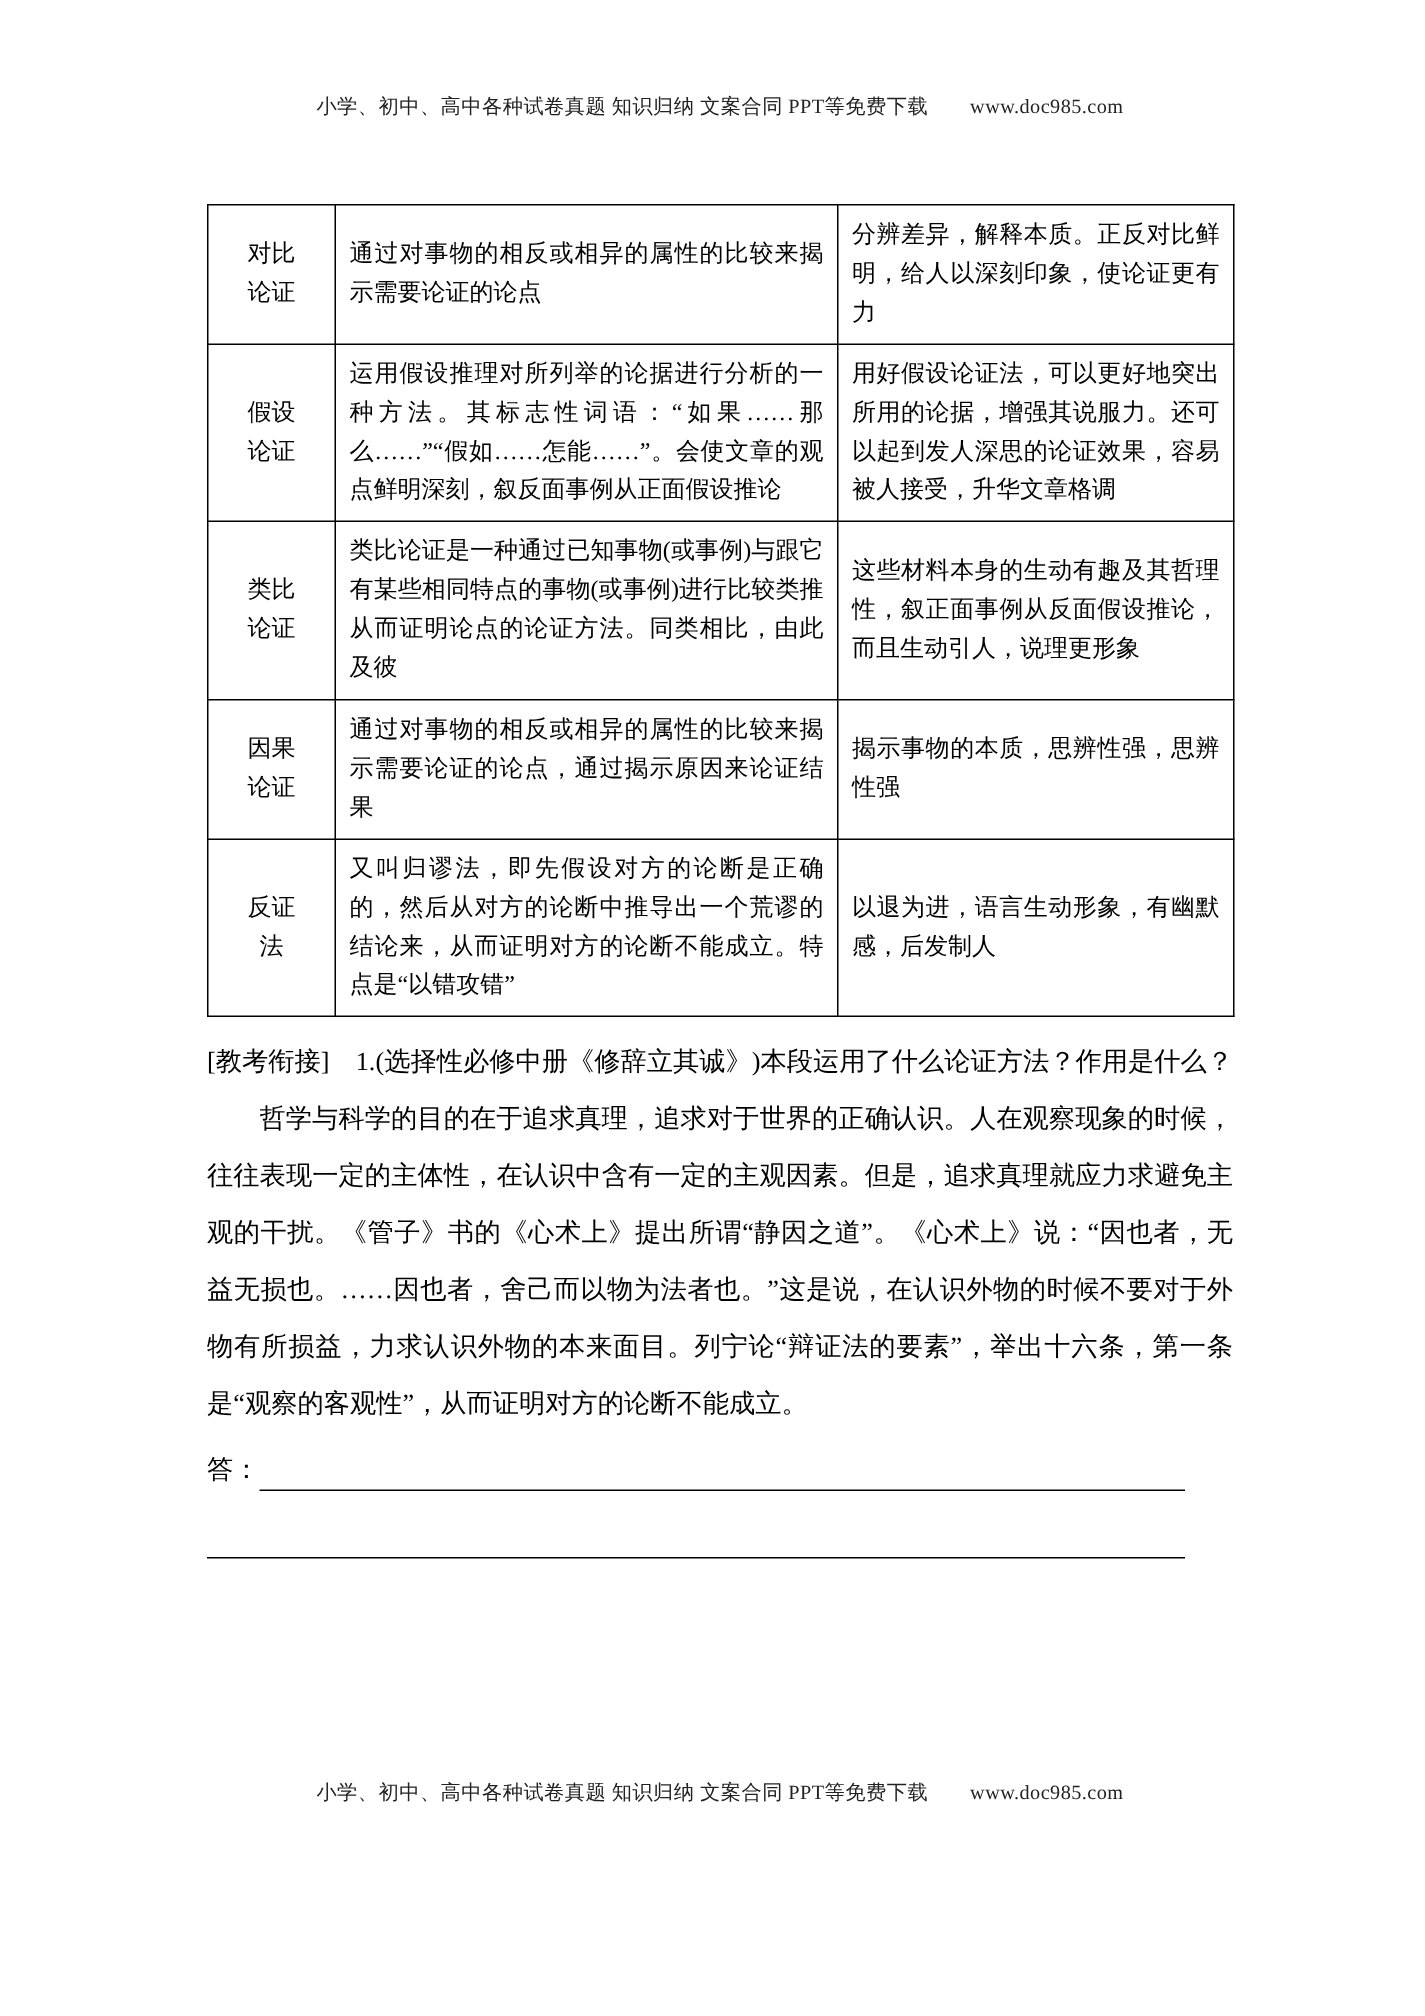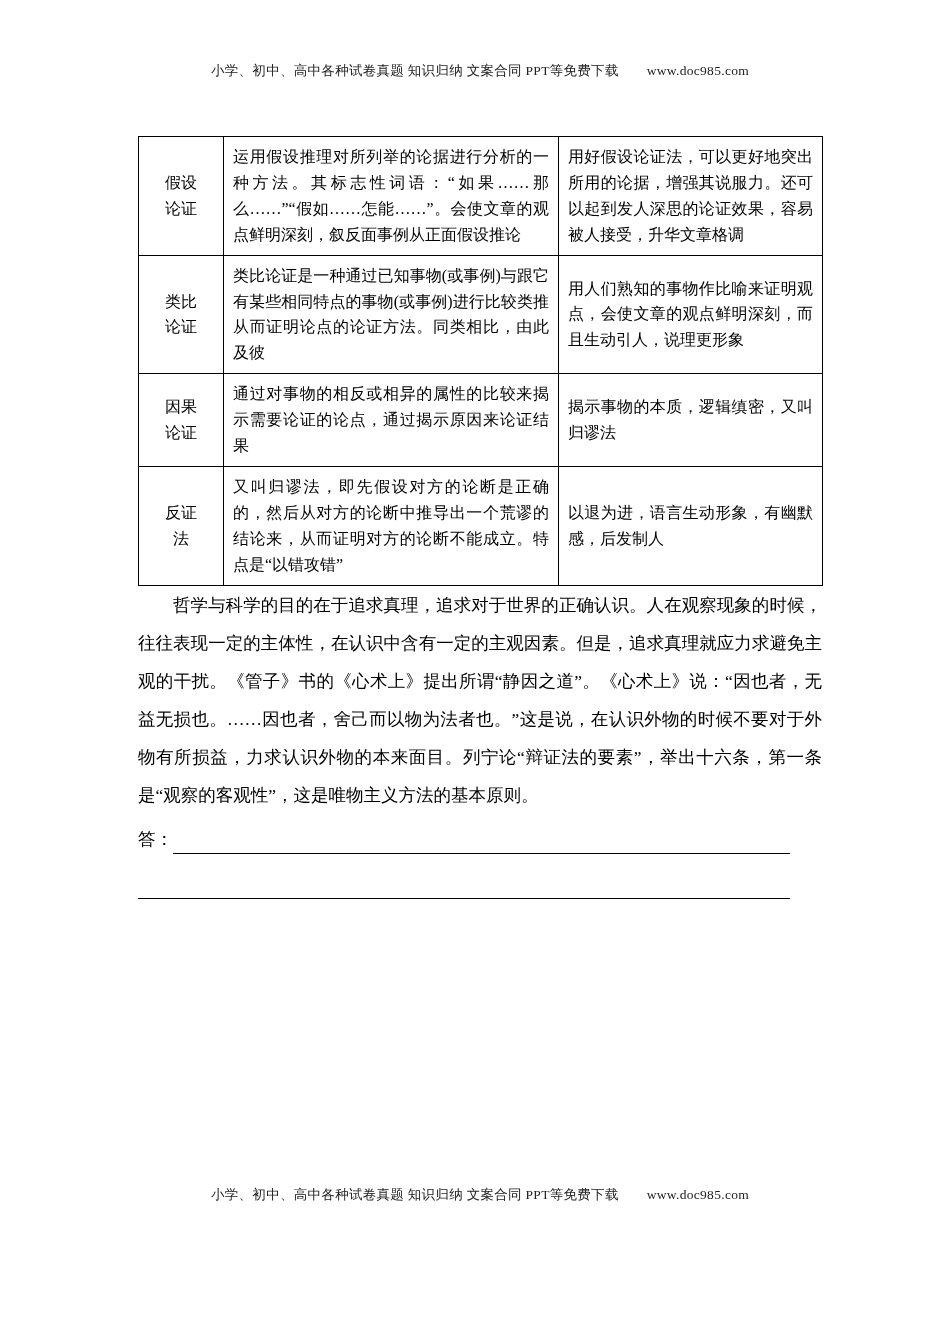--- a/index.html
+++ b/index.html
@@ -91,48 +91,55 @@
 
 <div class="page">
 
   <div class="header">
     <span>小学、初中、高中各种试卷真题  知识归纳  文案合同  PPT等免费下载</span><span class="url">www.doc985.com</span>
   </div>
 
   <table class="arg-table">
     <tbody>
       <tr>
+        <td class="c-name">对比
+论证</td>
+        <td class="c-desc">通过对事物的相反或相异的属性的比较来揭示需要论证的论点</td>
+        <td class="c-eff">分辨差异，解释本质。正反对比鲜明，给人以深刻印象，使论证更有力</td>
+      </tr>
+      <tr>
         <td class="c-name">假设
 论证</td>
         <td class="c-desc">运用假设推理对所列举的论据进行分析的一种方法。其标志性词语：“如果……那么……”“假如……怎能……”。会使文章的观点鲜明深刻，叙反面事例从正面假设推论</td>
         <td class="c-eff">用好假设论证法，可以更好地突出所用的论据，增强其说服力。还可以起到发人深思的论证效果，容易被人接受，升华文章格调</td>
       </tr>
       <tr>
         <td class="c-name">类比
 论证</td>
         <td class="c-desc">类比论证是一种通过已知事物(或事例)与跟它有某些相同特点的事物(或事例)进行比较类推从而证明论点的论证方法。同类相比，由此及彼</td>
-        <td class="c-eff">用人们熟知的事物作比喻来证明观点，会使文章的观点鲜明深刻，而且生动引人，说理更形象</td>
+        <td class="c-eff">这些材料本身的生动有趣及其哲理性，叙正面事例从反面假设推论，而且生动引人，说理更形象</td>
       </tr>
       <tr>
         <td class="c-name">因果
 论证</td>
         <td class="c-desc">通过对事物的相反或相异的属性的比较来揭示需要论证的论点，通过揭示原因来论证结果</td>
-        <td class="c-eff">揭示事物的本质，逻辑缜密，又叫归谬法</td>
+        <td class="c-eff">揭示事物的本质，思辨性强，思辨性强</td>
       </tr>
       <tr>
         <td class="c-name">反证
 法</td>
         <td class="c-desc">又叫归谬法，即先假设对方的论断是正确的，然后从对方的论断中推导出一个荒谬的结论来，从而证明对方的论断不能成立。特点是“以错攻错”</td>
         <td class="c-eff">以退为进，语言生动形象，有幽默感，后发制人</td>
       </tr>
     </tbody>
   </table>
 
+  <p class="question">[教考衔接]　1.(选择性必修中册《修辞立其诚》)本段运用了什么论证方法？作用是什么？</p>
 
-  <p class="passage">哲学与科学的目的在于追求真理，追求对于世界的正确认识。人在观察现象的时候，往往表现一定的主体性，在认识中含有一定的主观因素。但是，追求真理就应力求避免主观的干扰。《管子》书的《心术上》提出所谓“静因之道”。《心术上》说：“因也者，无益无损也。……因也者，舍己而以物为法者也。”这是说，在认识外物的时候不要对于外物有所损益，力求认识外物的本来面目。列宁论“辩证法的要素”，举出十六条，第一条是“观察的客观性”，这是唯物主义方法的基本原则。</p>
+  <p class="passage">哲学与科学的目的在于追求真理，追求对于世界的正确认识。人在观察现象的时候，往往表现一定的主体性，在认识中含有一定的主观因素。但是，追求真理就应力求避免主观的干扰。《管子》书的《心术上》提出所谓“静因之道”。《心术上》说：“因也者，无益无损也。……因也者，舍己而以物为法者也。”这是说，在认识外物的时候不要对于外物有所损益，力求认识外物的本来面目。列宁论“辩证法的要素”，举出十六条，第一条是“观察的客观性”，从而证明对方的论断不能成立。</p>
 
   <div class="answer-line">
     <span>答：</span>
     <span class="blank"></span>
   </div>
 
   <div class="blank-line"></div>
 
 
   <div class="footer">

